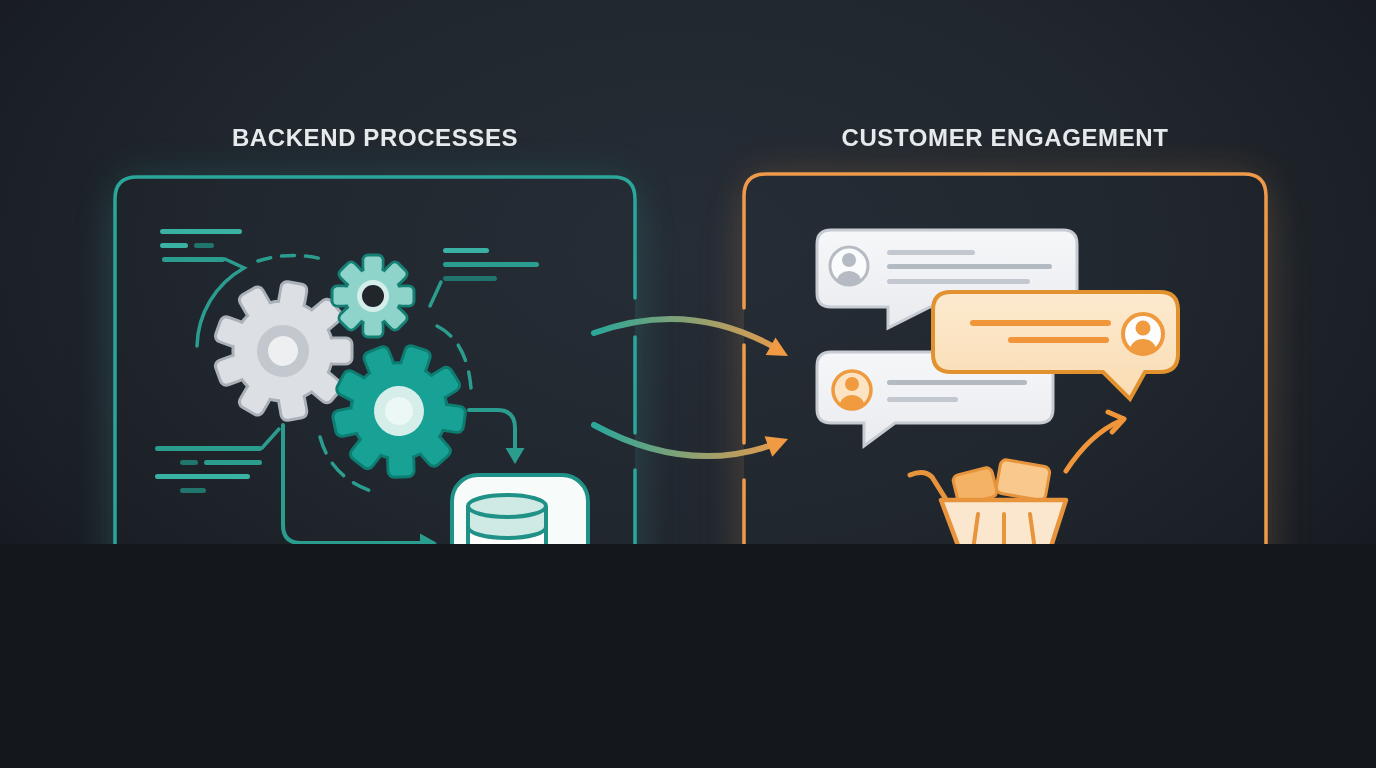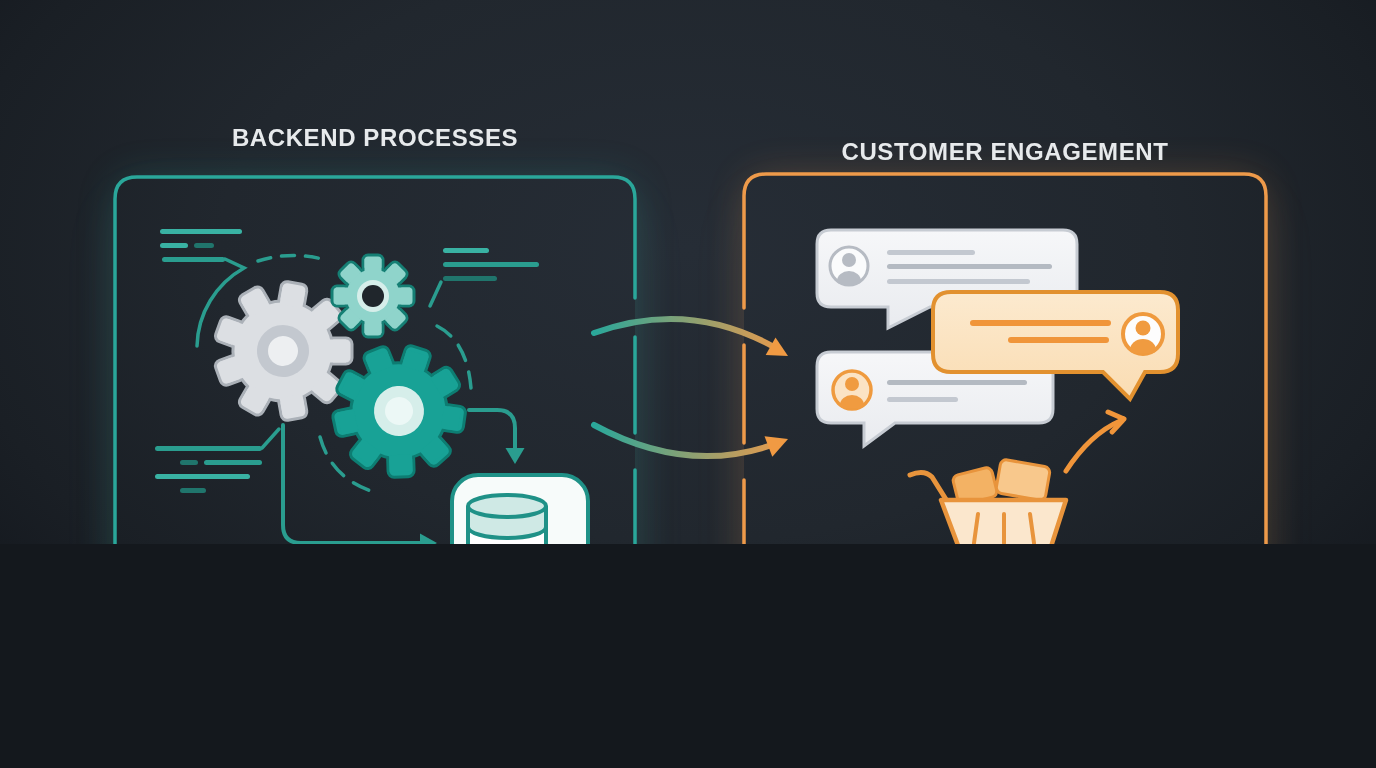--- a/index.html
+++ b/index.html
@@ -7,21 +7,21 @@
     position:relative;width:1376px;height:544px;overflow:hidden;
     font-family:Liberation Sans, sans-serif;
     background:radial-gradient(ellipse 900px 560px at 50% 46%, #262d36 0%, #21272e 52%, #1a1f25 82%, #14181e 100%);
   }
   .panel-title{
     position:absolute;top:122px;height:32px;line-height:32px;
     text-align:center;color:#e7eaec;font-size:24px;font-weight:600;
     letter-spacing:0.6px;white-space:nowrap;
   }
   #title-backend{left:113px;width:524px;}
-  #title-customer{left:742px;width:526px;margin-top:14px;}
+  #title-customer{left:742px;width:526px;}
   .panel-glow{position:absolute;border-radius:24px;pointer-events:none;}
   #glow-backend{
     left:115px;top:177px;width:520px;height:483px;
     box-shadow:0 0 38px rgba(42,167,154,0.22), 0 26px 60px rgba(190,215,220,0.07);
   }
   #glow-customer{
     left:744px;top:174px;width:522px;height:486px;
     box-shadow:0 0 38px rgba(238,154,74,0.20), 0 26px 60px rgba(225,205,185,0.07);
   }
   svg{position:absolute;left:0;top:0;}

